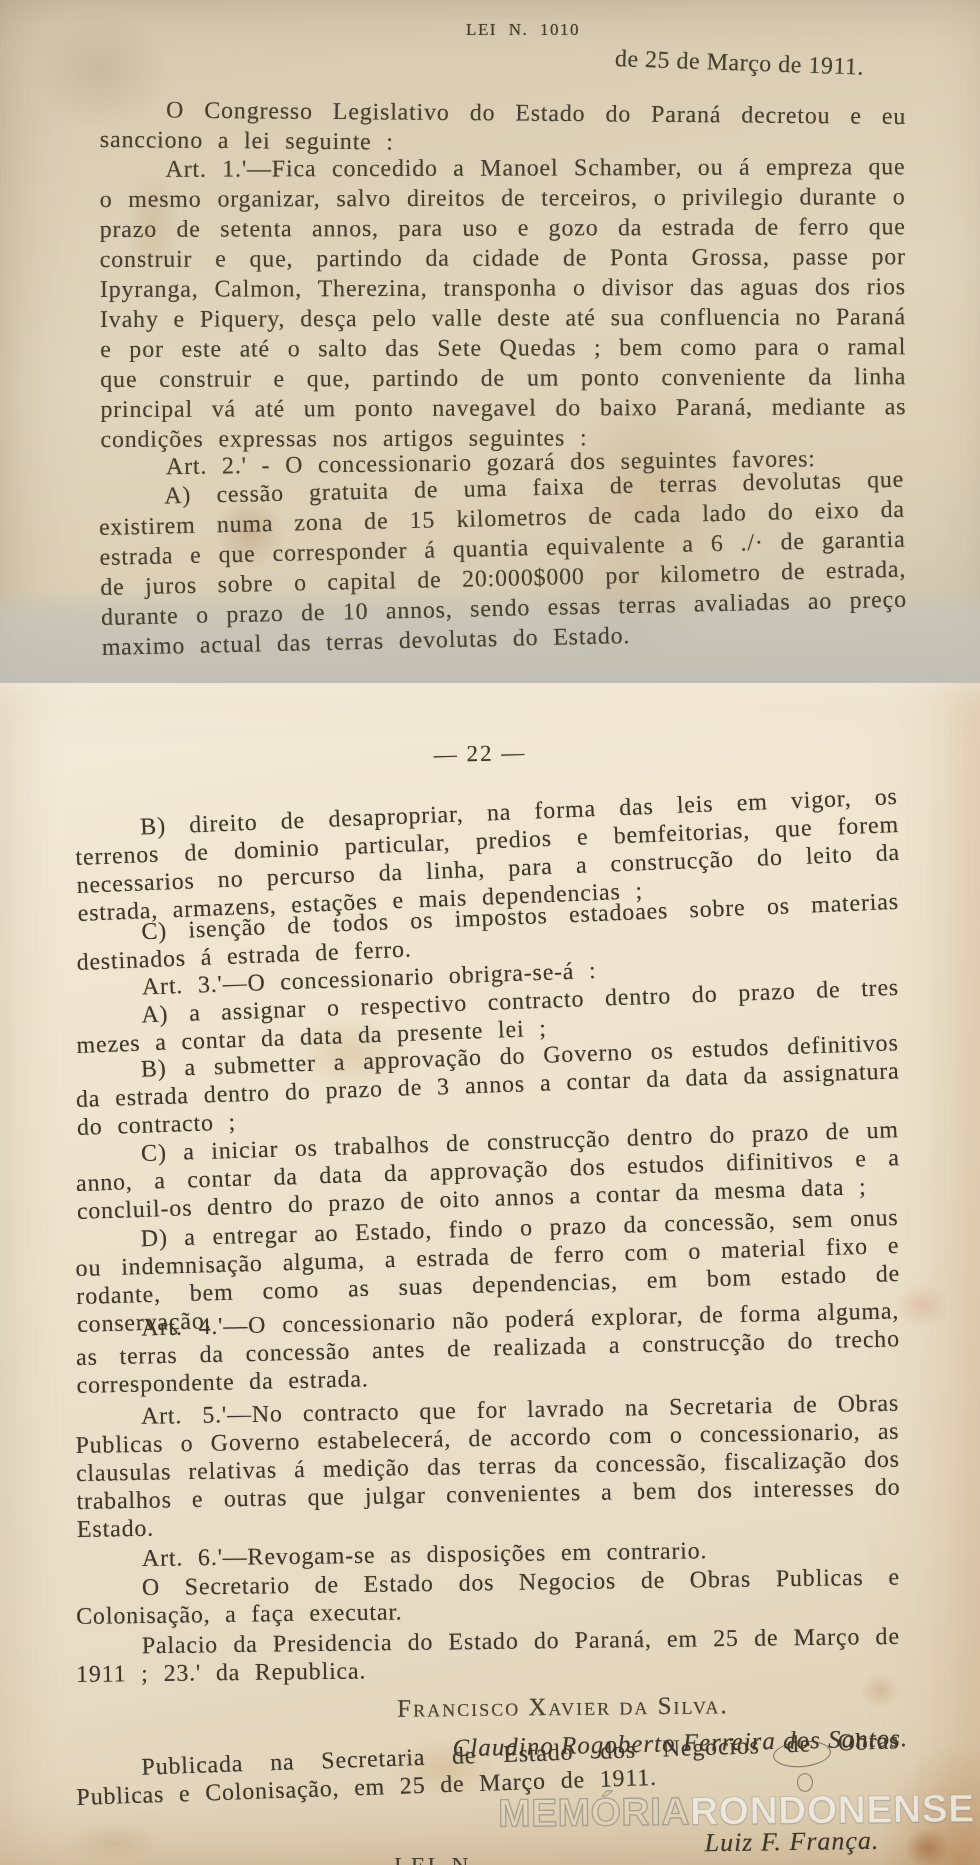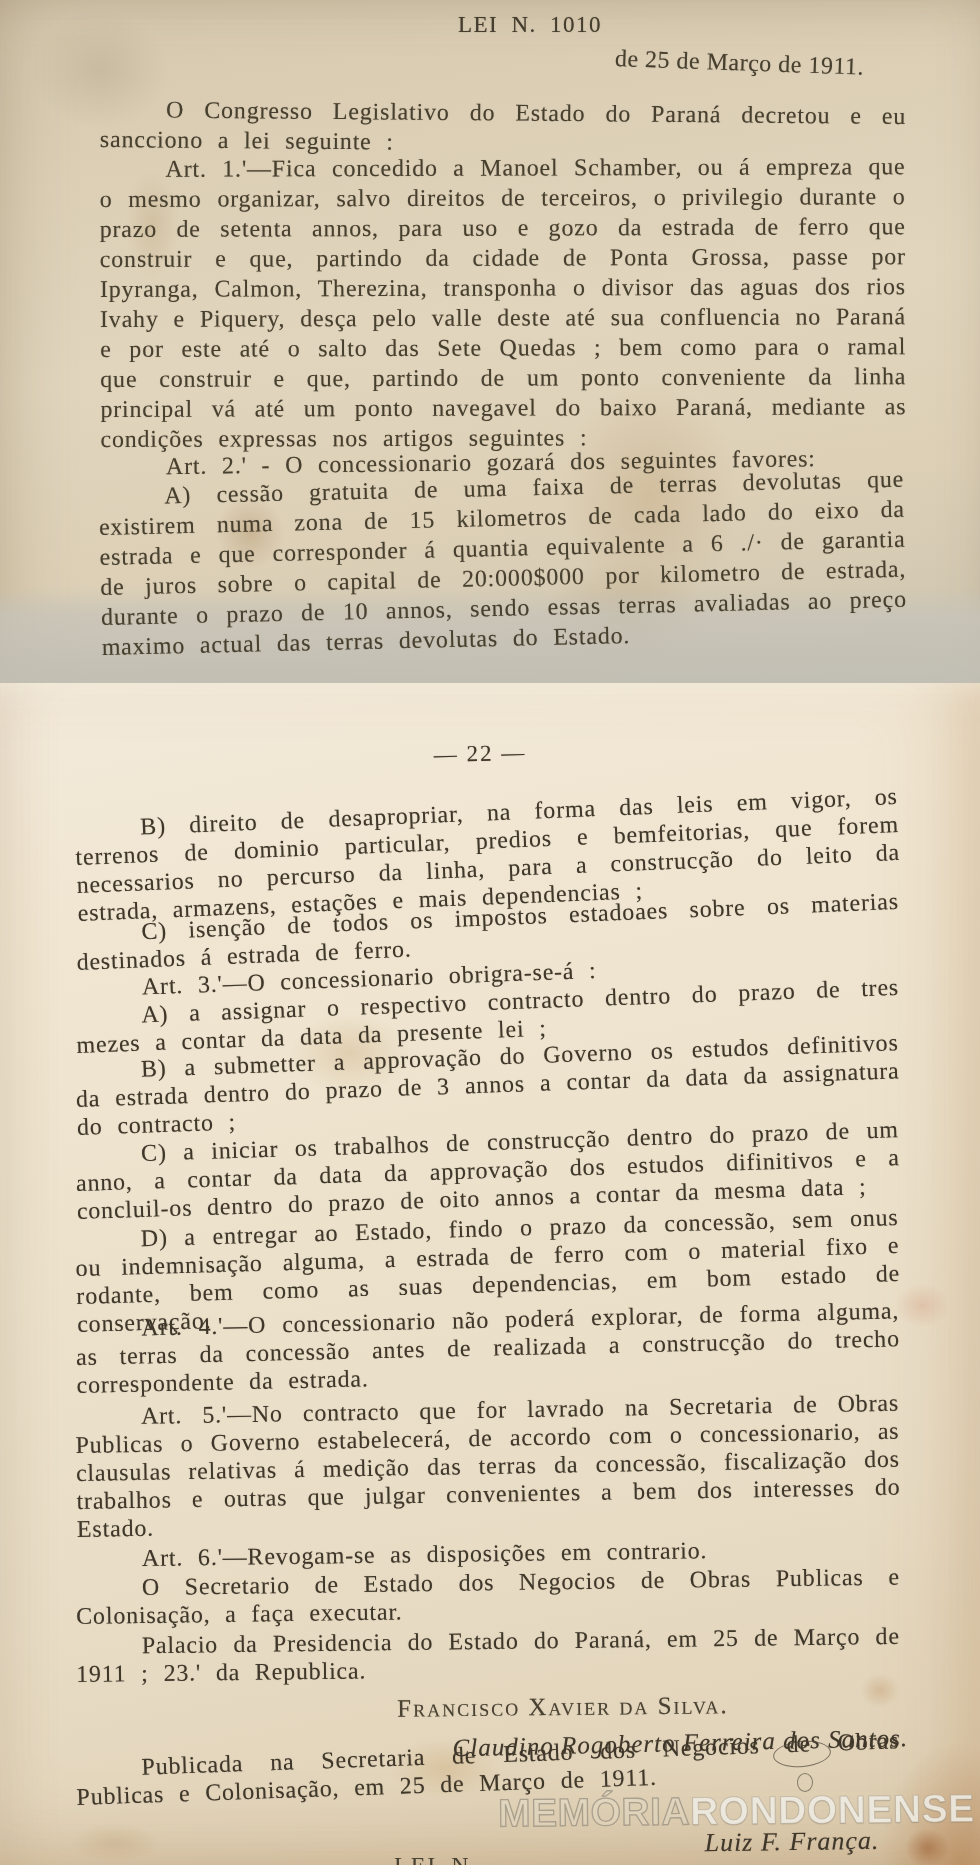--- a/index.html
+++ b/index.html
@@ -26,21 +26,21 @@
                inset 0 -45px 90px -45px rgba(150,105,55,.28);
     color:#3f372a;}
 
   
   .para{position:absolute;font-size:24px;line-height:30px;text-align:justify;
         text-indent:66px;word-spacing:8px;letter-spacing:.8px;margin:0;
         transform-origin:0 50%;text-shadow:0 0 1px rgba(72,62,45,.4);}
   .page1 .para{left:100px;width:806px;}
   .page2 .para{left:76px;width:824px;line-height:28px;}
 
-  .title{position:absolute;top:12px;left:458px;margin:0;font-size:23px;font-weight:normal;
+  .title{position:absolute;top:12px;left:458px;margin:8px;font-size:17px;font-weight:normal;
          letter-spacing:1.5px;word-spacing:6px;color:#453d2d;text-shadow:0 0 1px rgba(60,52,38,.55);}
   .subtitle{position:absolute;top:45px;left:615px;font-size:24px;letter-spacing:.5px;
             transform:rotate(2deg);transform-origin:0 50%;text-shadow:0 0 1px rgba(72,62,45,.4);}
 
   .p1-0{top:94px;transform:rotate(.5deg);}
   .p1-1{top:154px;transform:rotate(-.2deg);}
   .p1-2{top:452px;transform:rotate(-.7deg);}
   .p1-3{top:482px;transform:rotate(-1.3deg);}
 
   .pagenum{position:absolute;top:58px;left:415px;width:130px;text-align:center;

